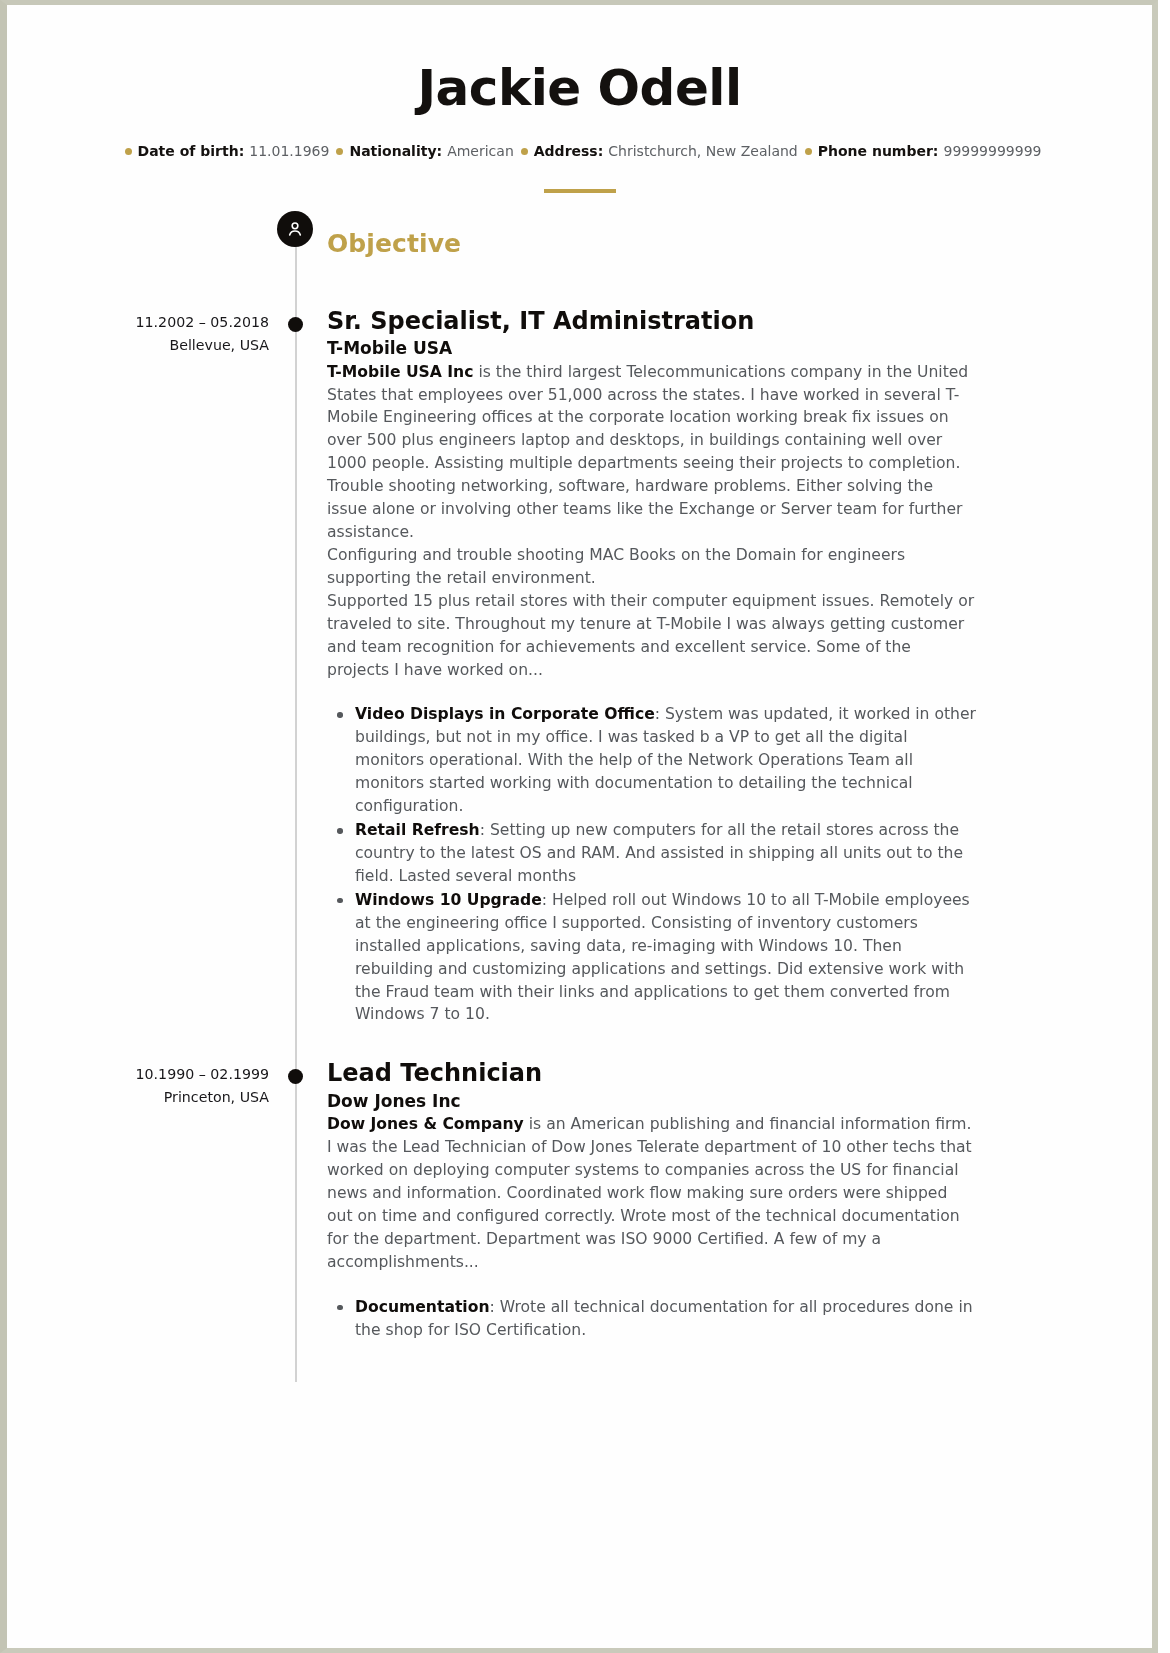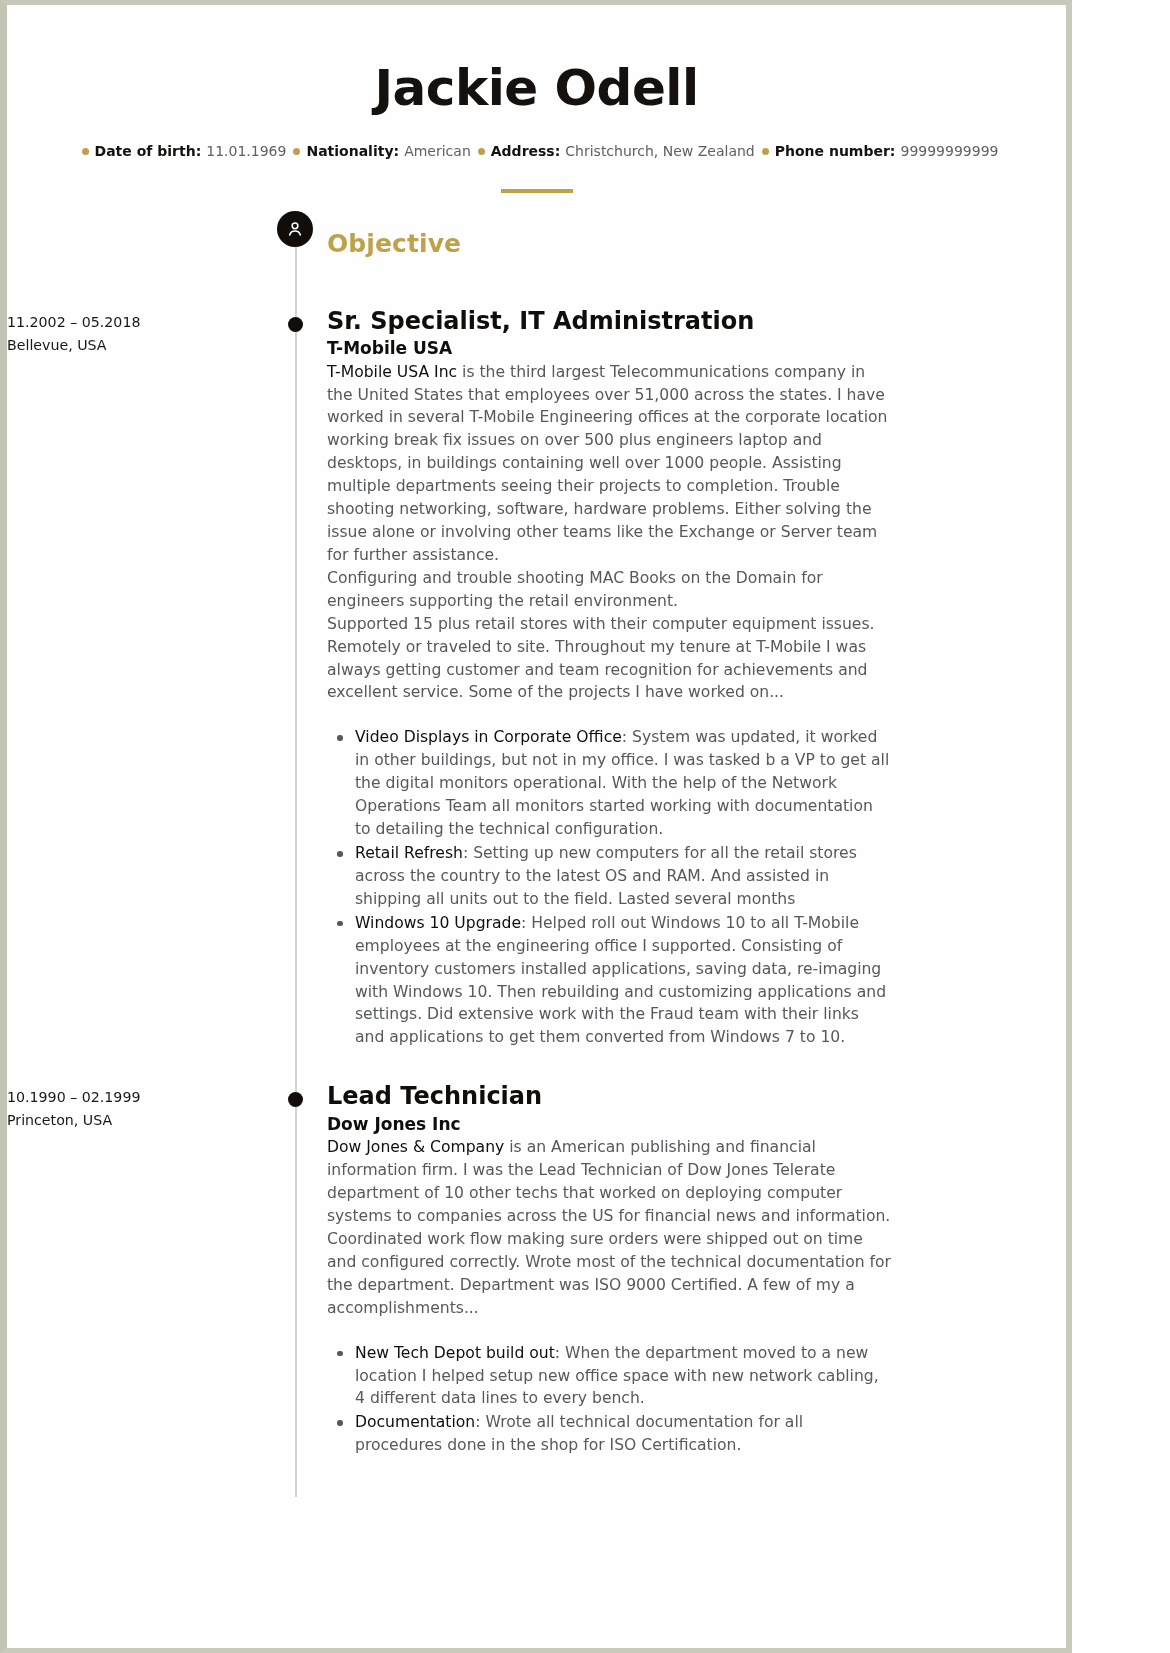--- a/index.html
+++ b/index.html
@@ -6,21 +6,21 @@
     margin: 0;
     padding: 0;
     background: #ffffff;
   }
   body {
     font-family: "DejaVu Sans", "Liberation Sans", sans-serif;
     -webkit-font-smoothing: antialiased;
   }
   .page {
     position: relative;
-    width: 1072px;
+    width: 1158px;
     height: 1653px;
     box-sizing: border-box;
     background: #f9a8d4;
     border-left: 7px solid #c3c4b4;
     border-top: 5px solid #c7c8b9;
     border-right: 6px solid #c9cabb;
     border-bottom: 5px solid #c9cabb;
     overflow: hidden;
   }
   .sheet {
@@ -140,20 +140,21 @@
     position: relative;
     padding-left: 320px;
     padding-right: 175px;
     margin-top: 12px;
   }
   .job-dates {
     position: absolute;
     left: 0;
     top: 4px;
     width: 262px;
+    text-align: right;
     font-size: 14.2px;
     line-height: 1.62;
     color: #18171a;
   }
   .job-dates .loc { display: block; }
   .job-bullet {
     position: absolute;
     left: 281px;
     top: 10px;
     width: 15px;
@@ -176,21 +177,21 @@
     margin: 2px 0 1px 0;
   }
   .job-desc {
     font-size: 15.6px;
     line-height: 1.47;
     color: #55585c;
     margin: 0;
   }
   .job-desc b, .bullets b {
     color: #100d0b;
-    font-weight: 400;
+    font-weight: 700;
   }
   .bullets {
     margin: 22px 0 0 0;
     padding-left: 28px;
     list-style: none;
   }
   .bullets li {
     position: relative;
     font-size: 15.6px;
     line-height: 1.47;
@@ -259,21 +260,20 @@
               </ul>
             </div>
             <div class="spacer-md"></div>
             <div class="job">
               <div class="job-dates"><span>10.1990 – 02.1999</span><span class="loc">Princeton, USA</span></div>
               <div class="job-bullet"></div>
               <div class="job-title">Lead Technician</div>
               <div class="job-company">Dow Jones Inc</div>
               <p class="job-desc"><b>Dow Jones &amp; Company</b> is an American publishing and financial information firm. I was the Lead Technician of Dow Jones Telerate department of 10 other techs that worked on deploying computer systems to companies  across the US for financial news and information. Coordinated work flow making sure orders were shipped out on time and configured correctly. Wrote most of the technical documentation for the department. Department was ISO 9000 Certified. A few of my a accomplishments...</p>
               <ul class="bullets">
-                <li><b>New Tech Depot build out</b>: When the department moved to a new location I helped setup new office space with new network cabling, 4 different data lines to every bench.</li>
                 <li><b>Documentation</b>: Wrote all technical documentation for all procedures done in the shop for ISO Certification.</li>
               </ul>
             </div>
           </div>
       </div>
 
     </div>
   </div>
 </div>
 

